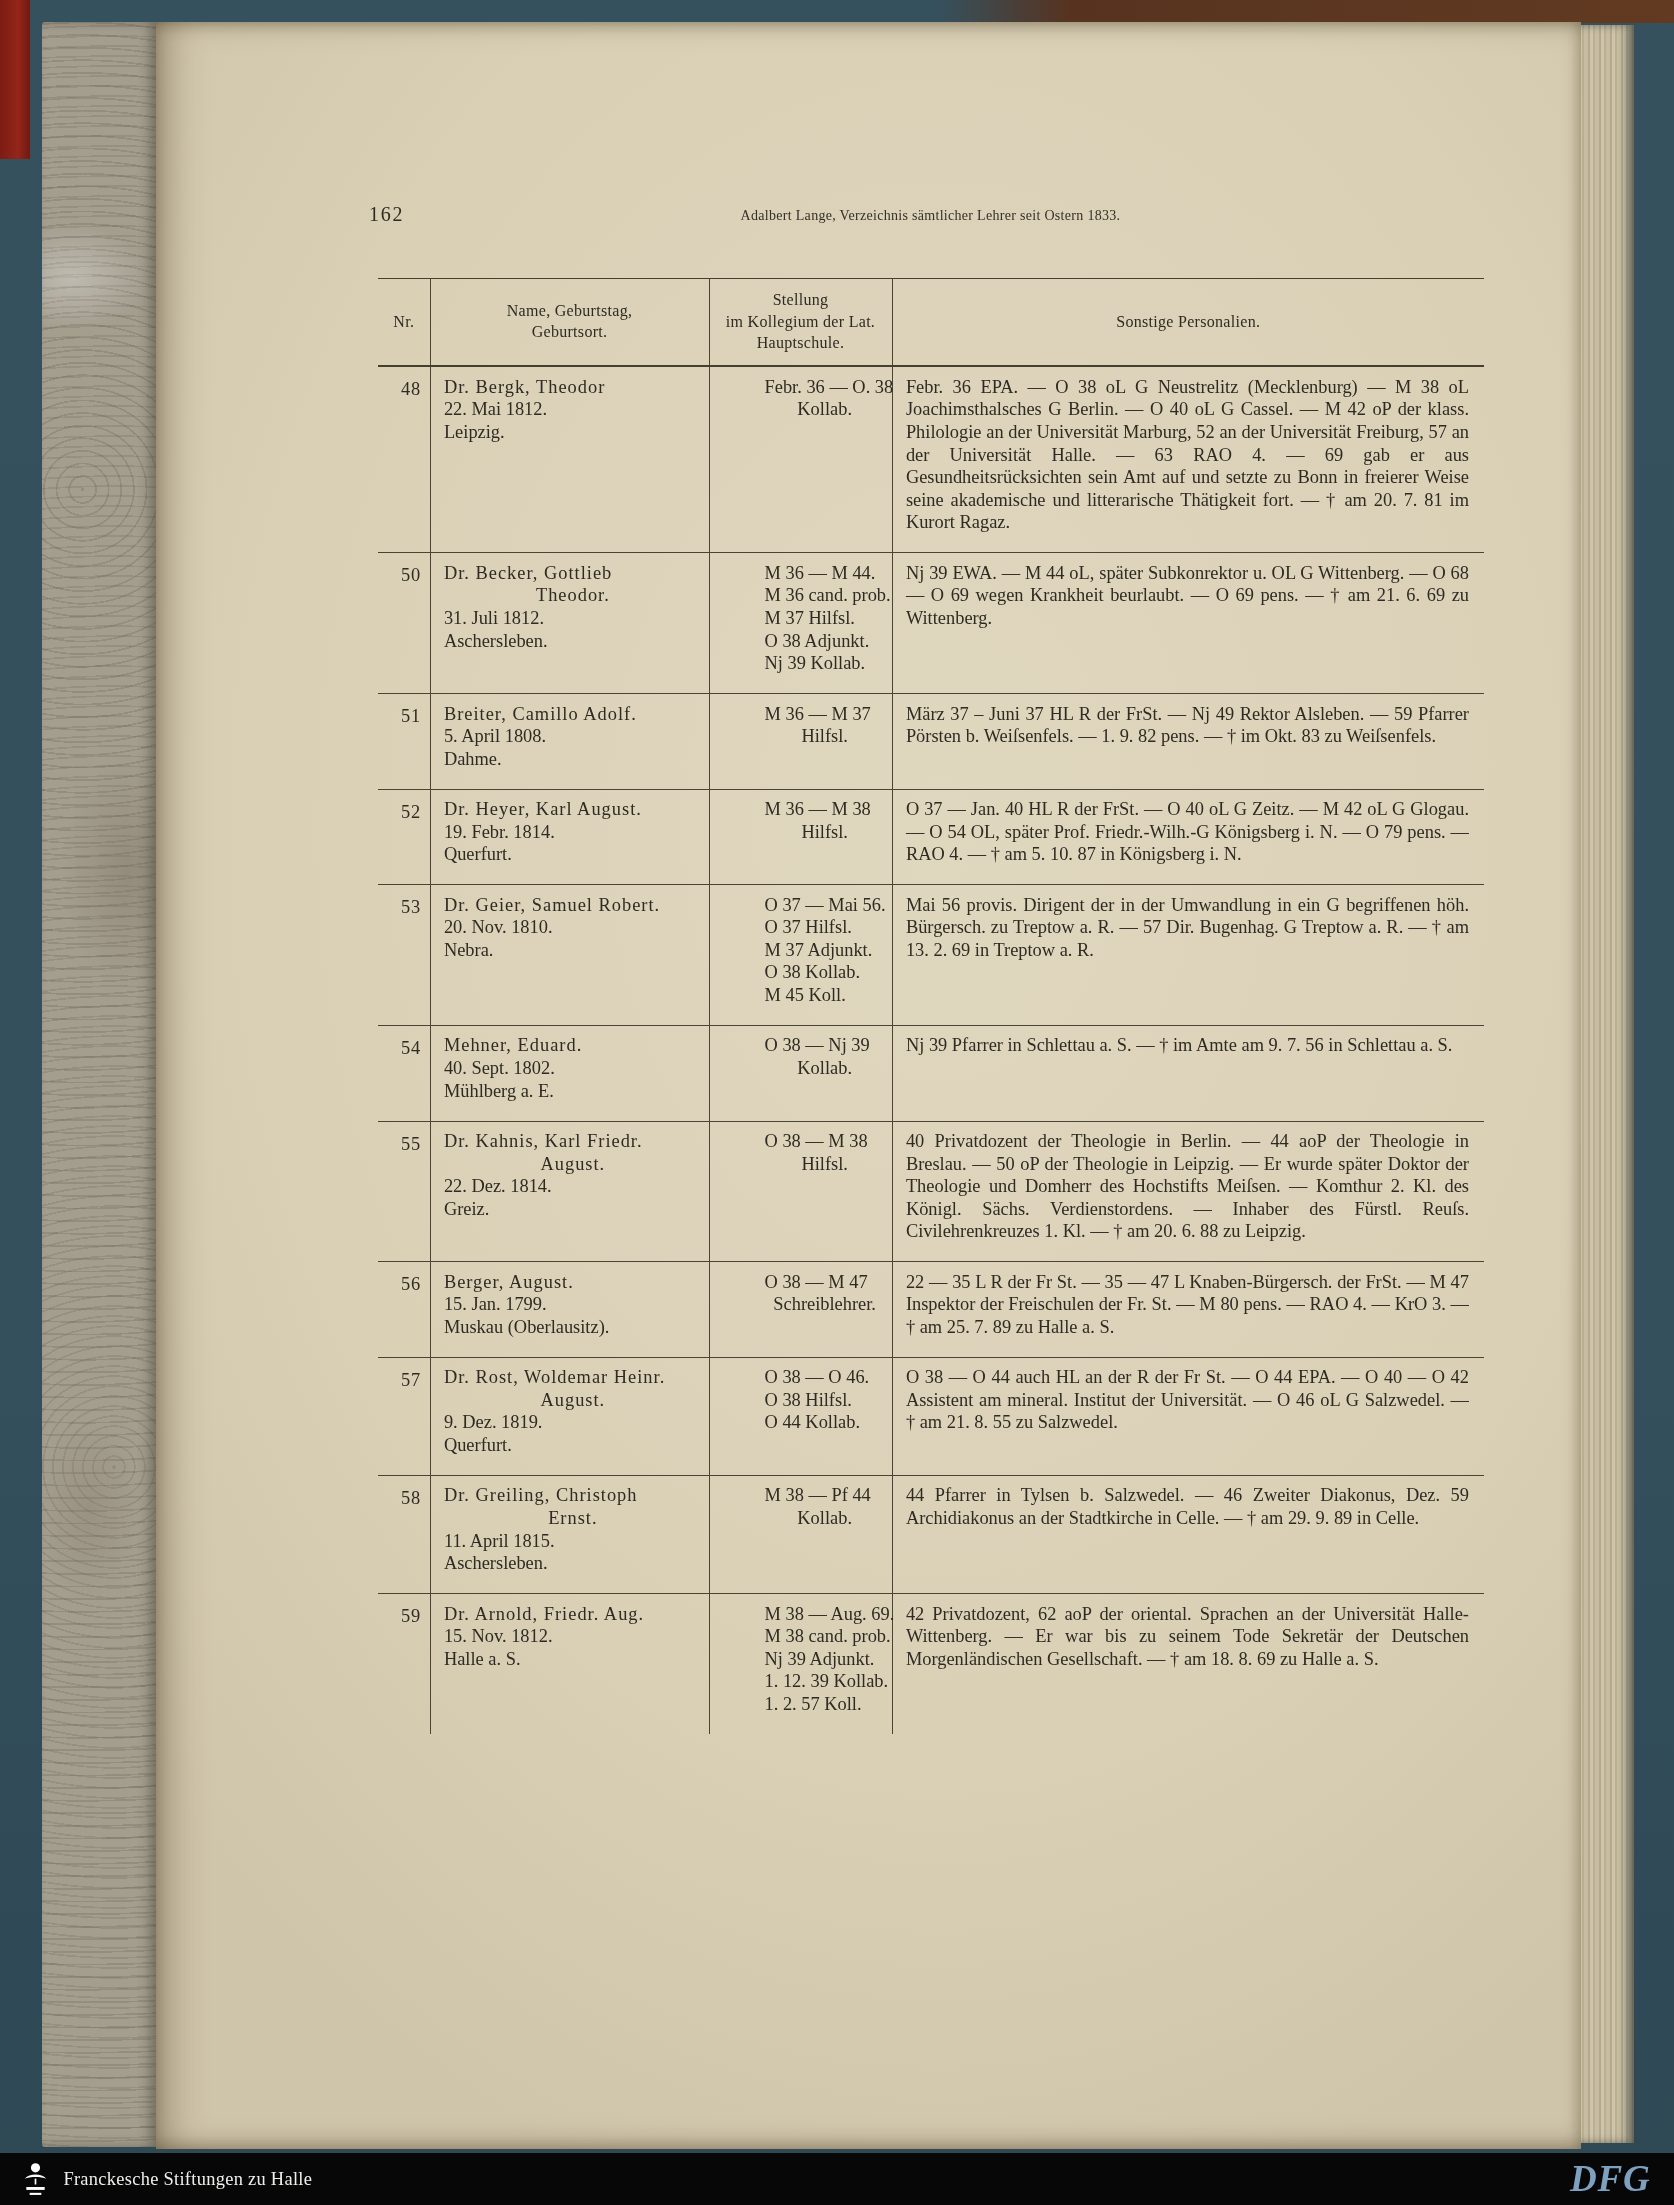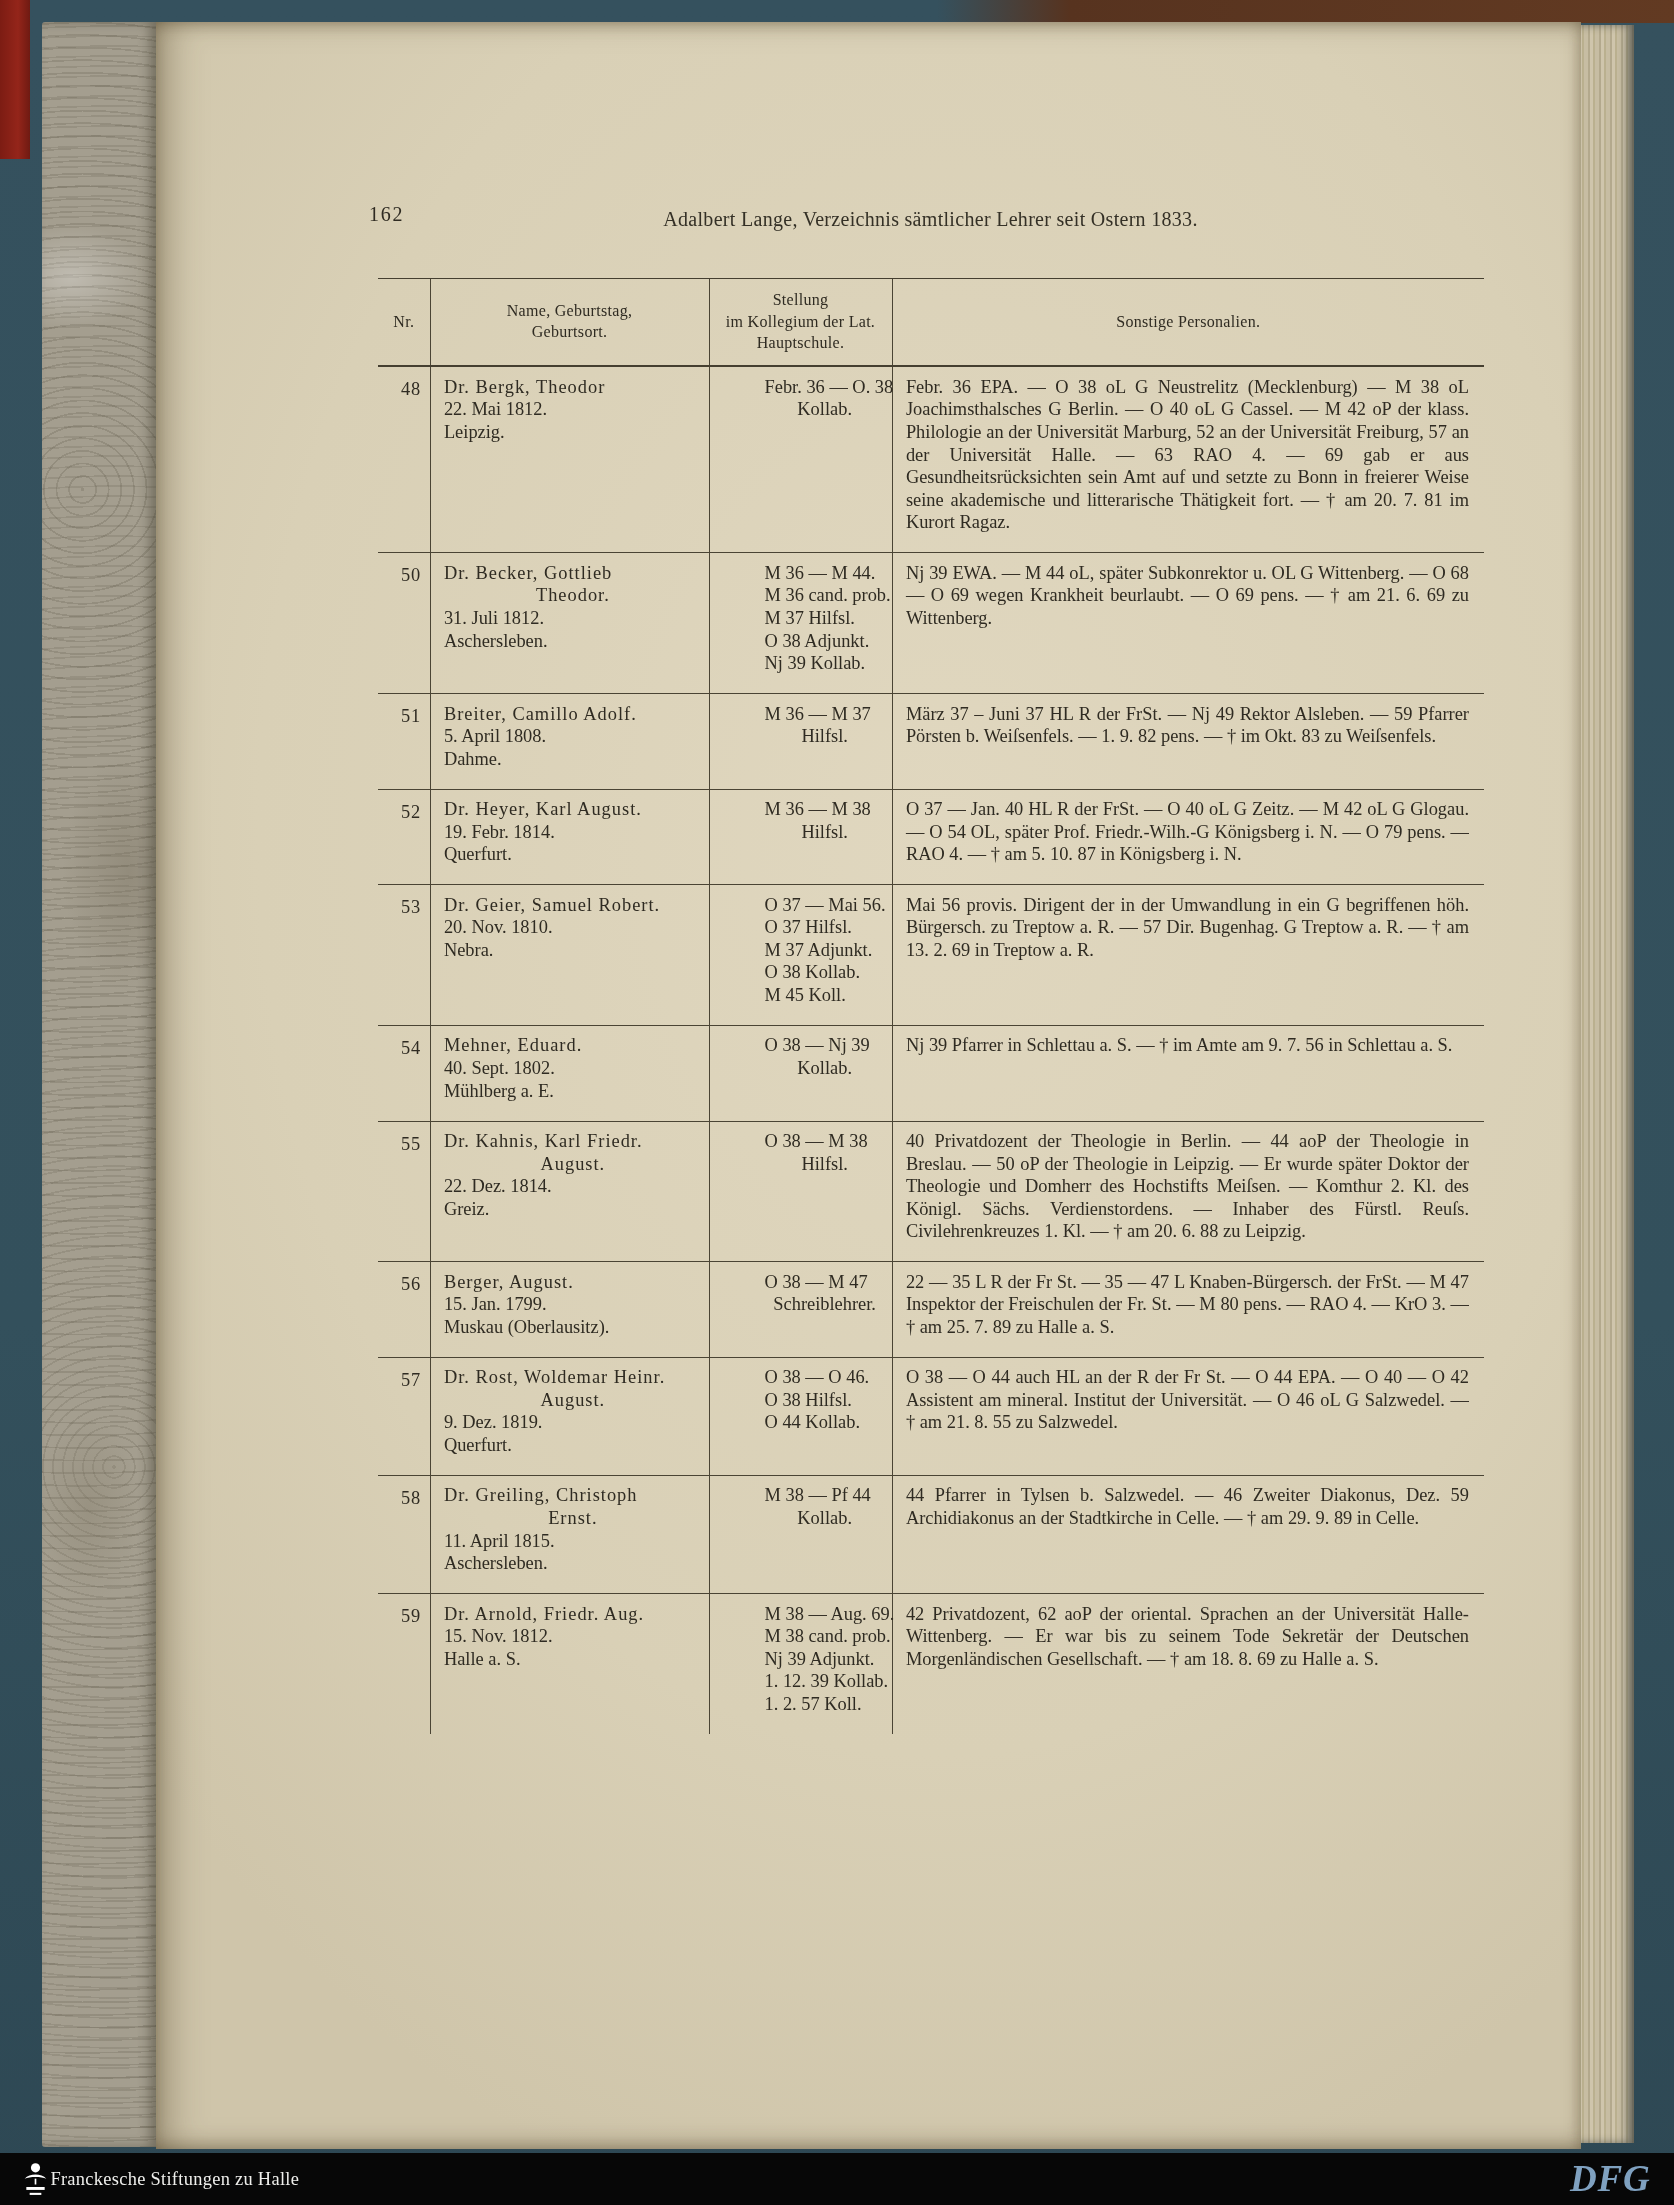--- a/index.html
+++ b/index.html
@@ -36,21 +36,21 @@
     background:radial-gradient(ellipse 1047px 1423px at 55% 38%, #e0d7bf 0%, #d9d0b6 65%, #cfc5aa 100%);
     box-shadow:
       inset 23.4px 0 40px -16.7px rgba(72,58,32,0.50),
       inset -8.4px 0 16.7px -6.7px rgba(92,78,48,0.35),
       inset 0 10px 18.4px -10px rgba(72,58,32,0.45),
       inset 0 -11.7px 20px -10px rgba(72,58,32,0.40);
     color:#2f2b22;
   }
   .pagenum { position:absolute; left:213px; top:181px; font-size:20px; letter-spacing:1.7px; }
   .runtitle { position:absolute; left:222px; top:186px; width:1105px; text-align:center;
-    font-size:20px; letter-spacing:0.3px; color:#343026; }
+    font-size:14px; letter-spacing:0.3px; color:#343026; }
 
   table.lehrer { position:absolute; left:222px; top:256px; width:1105px;
     border-collapse:collapse; table-layout:fixed; color:#2f2b22; }
   .lehrer th {
     font-weight:normal; font-size:16px; line-height:1.35; letter-spacing:0.3px;
     text-align:center; vertical-align:middle; white-space:pre-line;
     padding:10px 5px 11.7px;
     border-top:1.3px solid #453f30; border-bottom:2.1px solid #453f30;
   }
   .lehrer td { vertical-align:top; font-size:18.4px; line-height:22.6px;
@@ -62,21 +62,21 @@
   .c-name .line:nth-child(2):nth-last-child(3) { text-align:center; letter-spacing:1px; }
   td.c-stell { padding-left:10px; padding-right:6.7px; }
   .c-stell .line { white-space:nowrap;margin-left:45px; }
   .c-stell .line:nth-child(2):last-child { text-align:center; white-space:normal; }
   td.c-pers { text-align:justify; padding-left:13.4px; padding-right:15px; }
 
   
   .footbar { position:absolute; left:0; bottom:0; width:1674px; height:52px; background:#070707;
     display:flex; align-items:center; justify-content:space-between;
     padding:0 23.4px; box-sizing:border-box; }
-  .foot-left { display:flex; align-items:center; gap:2px; }
+  .foot-left { display:flex; align-items:center; gap:15px; }
   .francke { width:25px; height:37px; flex:0 0 auto; }
   .inst { color:#efefec; font-size:18.4px; letter-spacing:0.3px;
     font-family:"Liberation Serif","DejaVu Serif",serif; }
   .dfg { color:#7fa1c0; font-size:37px; font-weight:bold; font-style:italic;
     font-family:"Liberation Serif","DejaVu Serif",serif; letter-spacing:0.8px; line-height:52px; }
 </style>
 </head>
 <body>
 
 <div class="scene">

